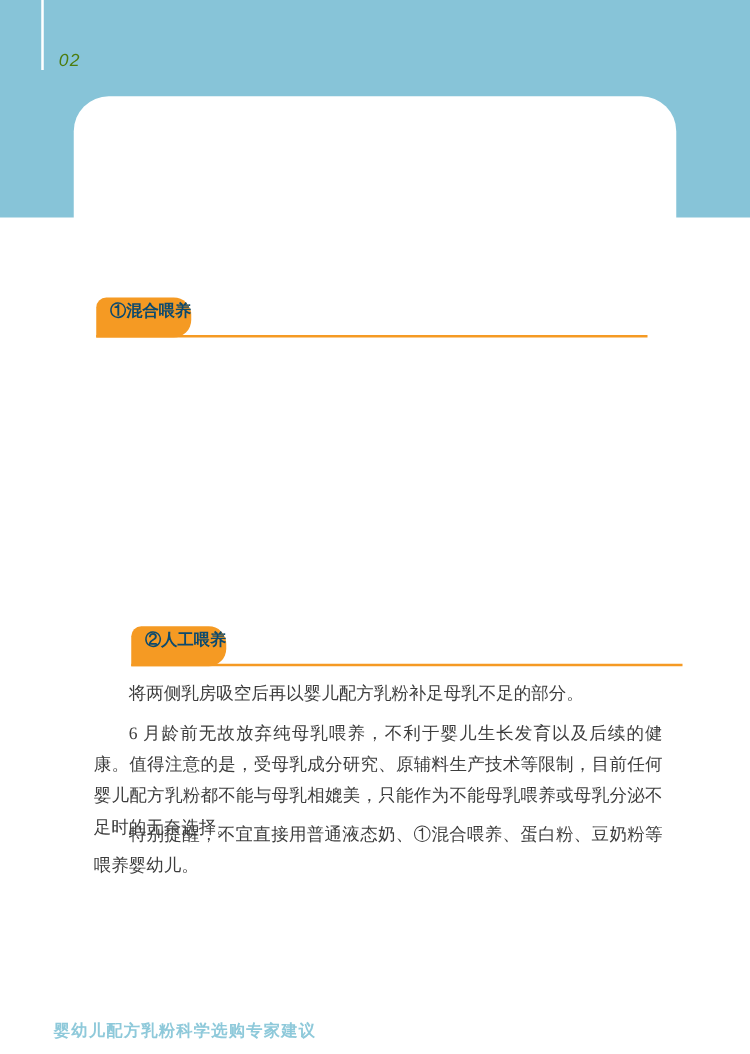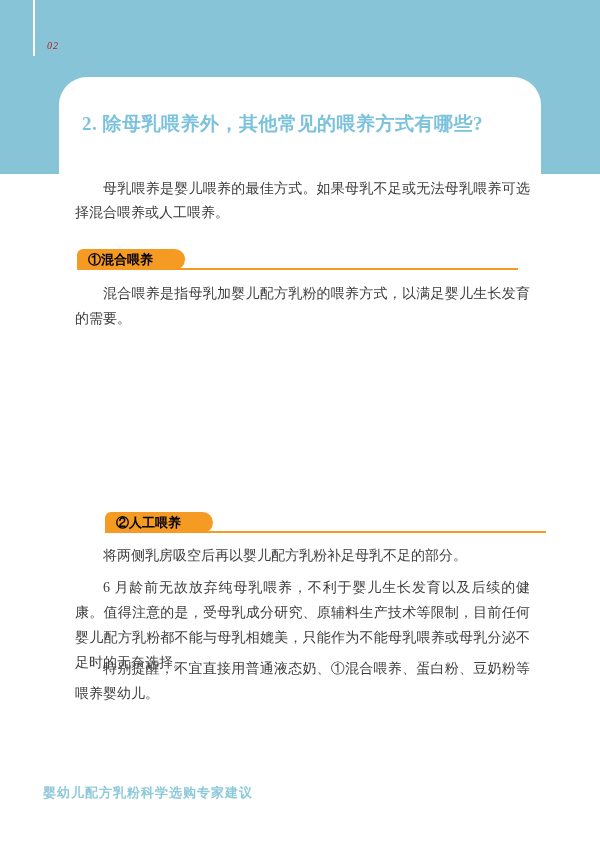--- a/index.html
+++ b/index.html
@@ -21,24 +21,24 @@
     background: var(--band_blue, #87c4d8);
   }
   
   .vline {
     position: absolute; left: 33px; top: 0;
     width: 2px; height: 56px;
     background: #ffffff;
   }
   .page-num {
     position: absolute; left: 47px; top: 40px;
-    color: #b91c1c;
-    font-family: Liberation Serif, serif;
+    color: #4d7c0f;
+    font-family: Liberation Sans, sans-serif;
     font-style: italic;
-    font-size: 10px;
+    font-size: 14px;
     letter-spacing: 1px;
   }
   
   .card {
     position: absolute; left: 59px; top: 77px;
     width: 482px; height: 766px;
     background: #ffffff;
     border-radius: 28px 28px 0 0;
   }
   .title {
@@ -70,60 +70,57 @@
     position: absolute; left: 77px;
     width: 441px; height: 19px;
     border-bottom: 2px solid var(--orange, #f59a23);
   }
   .badge-row-1 { top: 249px; }
   .badge-row-2 { top: 512px; margin-left: 28px; }
   .badge {
     position: absolute; left: 0; bottom: -2px;
     display: inline-block;
     background: var(--orange, #f59a23);
-    color: #000000;
+    color: #0c4a6e;
     font-family: "Liberation Sans", sans-serif;
     font-weight: bold;
     font-size: 13px;
     line-height: 21px;
-    height: 21px;
-    padding: 0 32px 0 11px;
+    height: 32px;
+    padding: 0 0 0 11px;
     border-radius: 8px 14px 14px 0;
     white-space: nowrap;
   }
   .footer {
-    position: absolute; left: 43px; top: 784px;
+    position: absolute; left: 43px; top: 816px;
     font-size: 13px;
     font-weight: bold;
     color: var(--footer_blue, #8ec9da);
     letter-spacing: 1px;
   }
 </style>
 </head>
 <body>
 
 <div class="page">
 
   <div class="blue-band"></div>
 
   <div class="vline"></div>
 
   <div class="page-num">02</div>
 
   <div class="card"></div>
 
-  <h1 class="title">2. 除母乳喂养外，其他常见的喂养方式有哪些?</h1>
 
-  <p class="body-p indent p-intro">母乳喂养是婴儿喂养的最佳方式。如果母乳不足或无法母乳喂养可选择混合喂养或人工喂养。</p>
 
   <div class="badge-row badge-row-1">
     <span class="badge">①混合喂养</span>
   </div>
 
-  <p class="body-p indent p-s1-a">混合喂养是指母乳加婴儿配方乳粉的喂养方式，以满足婴儿生长发育的需要。</p>
 
 
   <div class="badge-row badge-row-2">
     <span class="badge">②人工喂养</span>
   </div>
 
   <p class="body-p indent p-s2-a">将两侧乳房吸空后再以婴儿配方乳粉补足母乳不足的部分。</p>
 
   <p class="body-p indent p-s2-b">6 月龄前无故放弃纯母乳喂养，不利于婴儿生长发育以及后续的健康。值得注意的是，受母乳成分研究、原辅料生产技术等限制，目前任何婴儿配方乳粉都不能与母乳相媲美，只能作为不能母乳喂养或母乳分泌不足时的无奈选择。</p>
 

